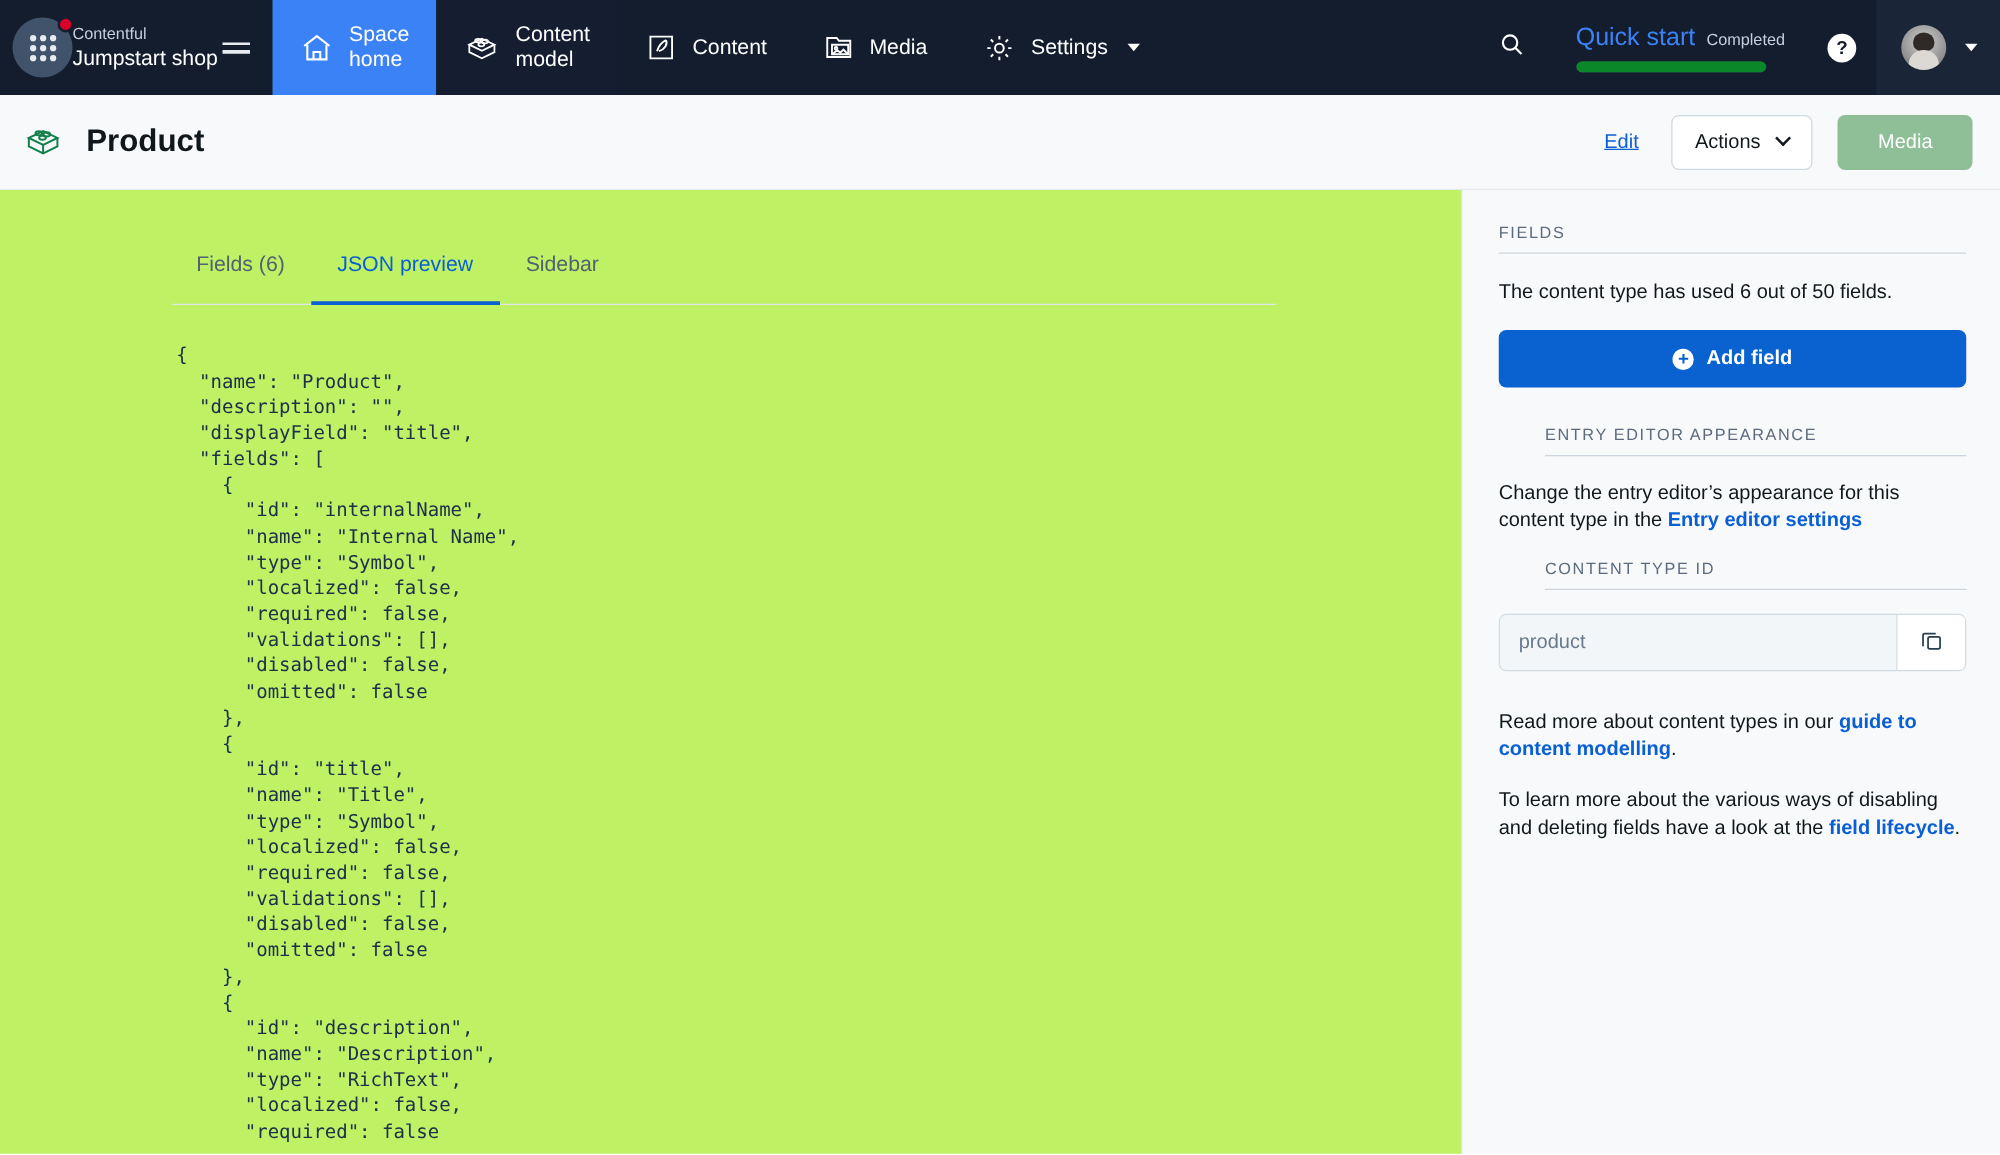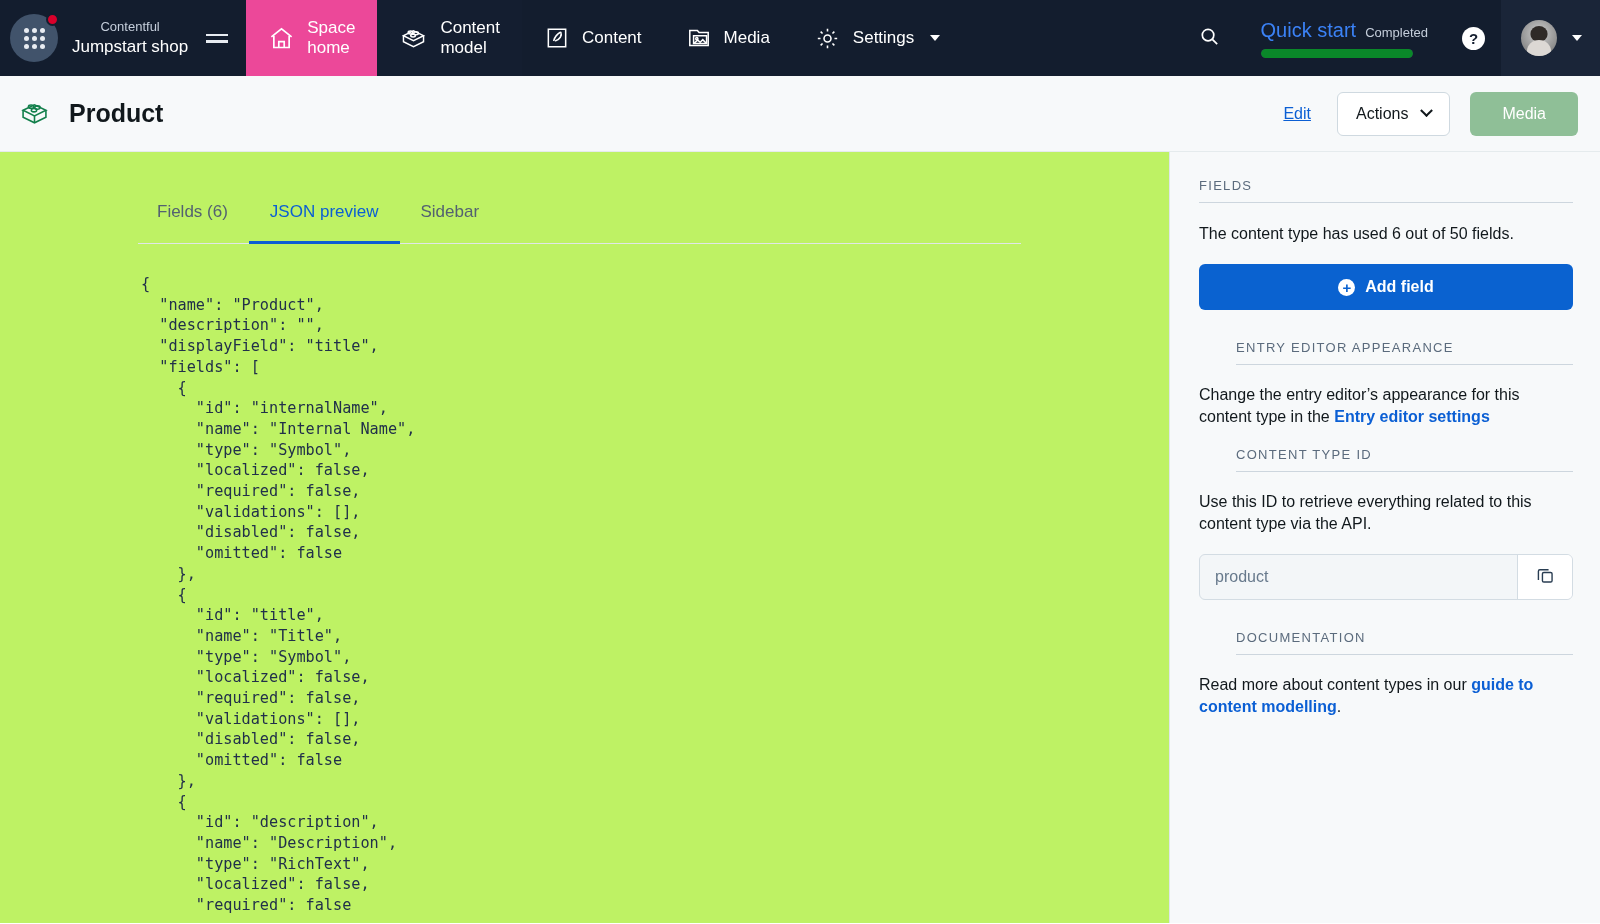--- a/index.html
+++ b/index.html
@@ -15,22 +15,20 @@
     height: 76px;
     background: #131d2e;
     display: flex;
     align-items: stretch;
     color: #ffffff;
     position: relative;
   }
   .nav-brand {
     display: flex; align-items: center;
     padding: 0 14px 0 10px;
-    gap: 14px;
-    text-align: center;
   }
   .logo-wrap { position: relative; width: 48px; height: 48px; }
   .logo-circle {
     width: 48px; height: 48px; border-radius: 50%;
     background: #41536b;
     display: flex; align-items: center; justify-content: center;
   }
   .dot-grid {
     display: grid; grid-template-columns: repeat(3, 5px);
     grid-template-rows: repeat(3, 5px); gap: 3px;
@@ -51,21 +49,21 @@
   }
   .hamburger span { display:block; width: 22px; height: 2.5px; background: #e8ecf2; }
 
   .nav-item {
     display: flex; align-items: center; gap: 12px;
     padding: 0 22px; cursor: pointer;
     color: #ffffff; font-size: 17px;
     white-space: nowrap;
   }
   .nav-item.stacked .nav-label { line-height: 1.2; }
-  .nav-item.space-home { background: #ec4899; }
+  .nav-item.space-home { background: #3b82f6; }
   .nav-item.content-model { background: #141e30; }
   .nav-icon { display: flex; align-items: center; justify-content: center; flex: 0 0 auto; }
   .caret {
     width: 0; height: 0;
     border-left: 5.5px solid transparent;
     border-right: 5.5px solid transparent;
     border-top: 6.5px solid #ffffff;
     margin-left: 4px;
   }
   .nav-spacer { flex: 1 1 auto; }
@@ -414,30 +412,29 @@
     <div class="sb-text">The content type has used 6 out of 50 fields.</div>
     <button class="add-field-btn" style="background: rgb(10, 98, 208);">
       <span class="plus-icon">+</span>
       <span>Add field</span>
     </button>
 
     <div class="sb-heading tight">ENTRY EDITOR APPEARANCE</div>
     <div class="sb-text"><span>Change the entry editor’s appearance for this content type in the </span><a class="sb-link">Entry editor settings</a></div>
 
     <div class="sb-heading tight">CONTENT TYPE ID</div>
-    <div class="sb-text">Use this ID to retrieve everything related to this content type via the API.</div>
     <div class="id-field">
       <input class="id-input" type="text" readonly="" value="product" style="">
       <button class="copy-btn">
         <span>
           <svg width="21" height="21" viewBox="0 0 24 24" fill="none" stroke="#293d52" stroke-width="1.6">
             <rect x="8.5" y="8.5" width="11" height="11" rx="1.6"></rect>
             <path d="M15.5 5.5h-10a1.6 1.6 0 0 0-1.6 1.6v10"></path>
           </svg>
         </span>
       </button>
     </div>
 
-    <div class="sb-heading tight">DOCUMENTATION</div>
     <div class="sb-text"><span>Read more about content types in our </span><a class="sb-link">guide to content modelling</a><span>.</span></div>
+    <div class="sb-text last"><span>To learn more about the various ways of disabling and deleting fields have a look at the </span><a class="sb-link">field lifecycle</a><span>.</span></div>
 
   </div>
 </div>
 
 </body></html>

